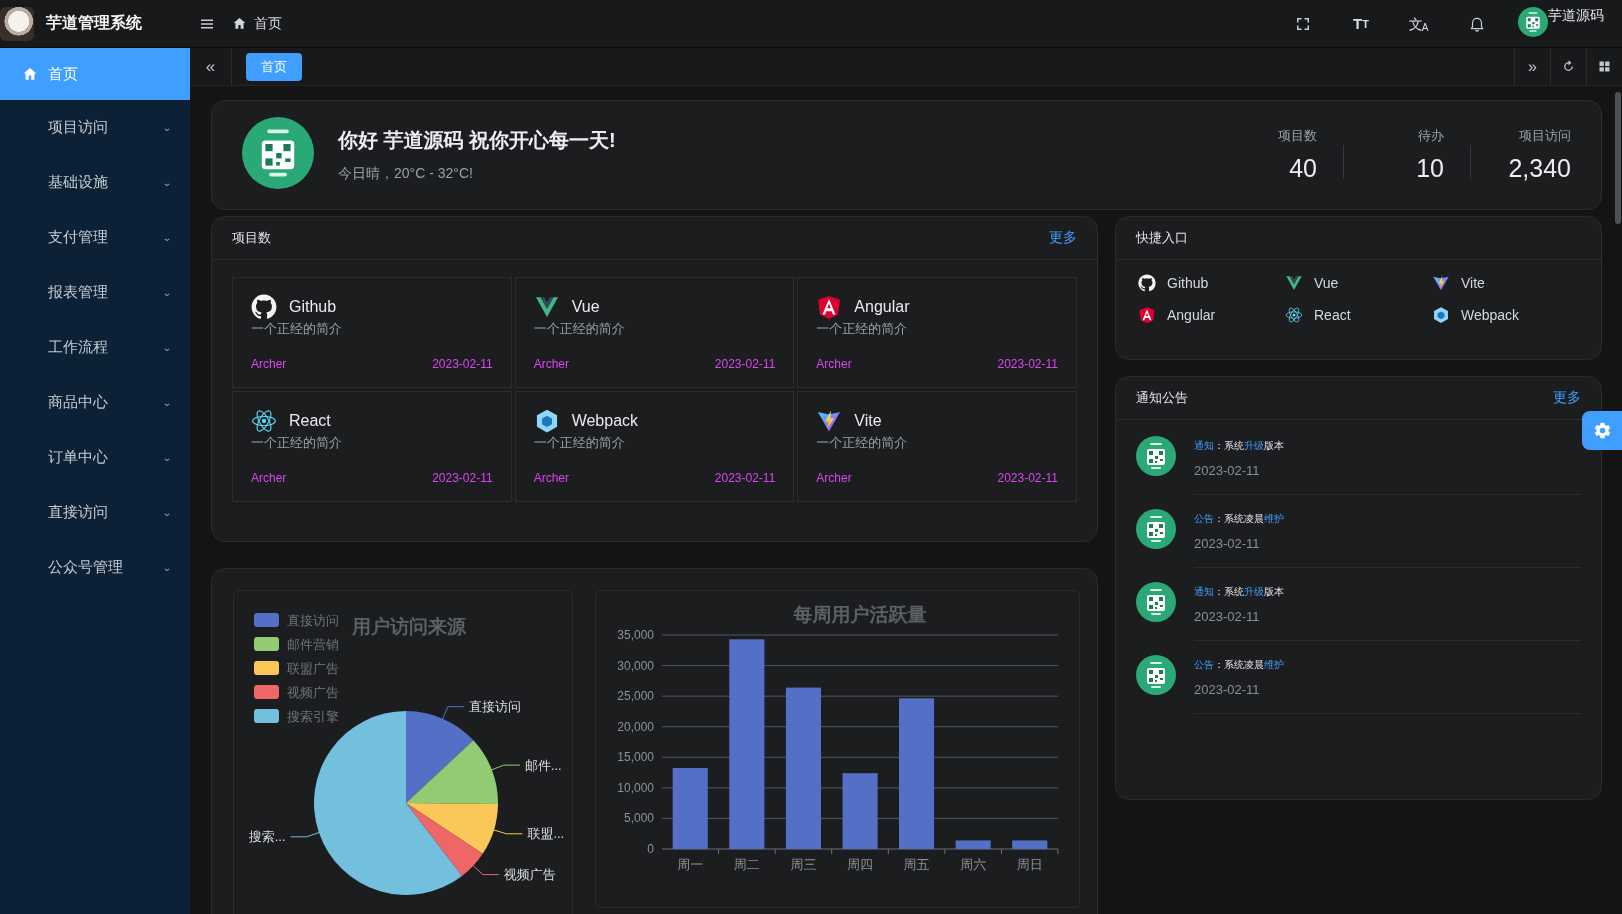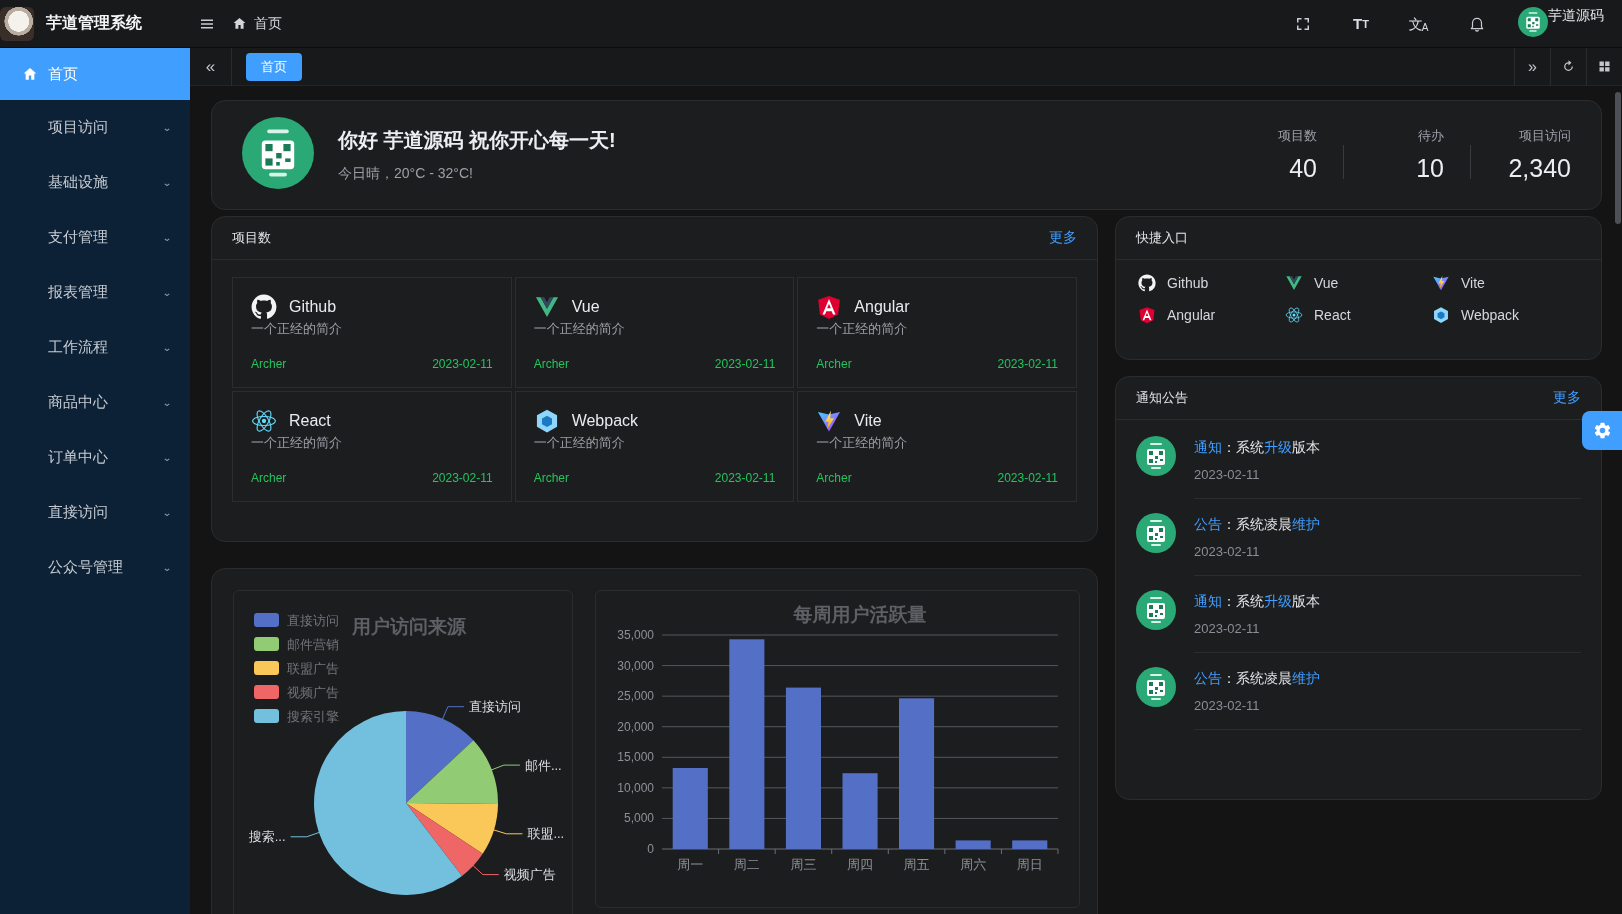--- a/index.html
+++ b/index.html
@@ -70,39 +70,39 @@
   .stat-div{width:1px;height:34px;background:#3a3b3e;margin:14px 26px 0 26px;}
 
   
   #projects{left:21px;top:130px;width:887px;height:326px;}
   .tiles{display:grid;grid-template-columns:repeat(3,1fr);gap:3px;padding:17px 20px;}
   .tile{border:1px solid #2c2d2f;padding:16px 18px;box-sizing:border-box;cursor:pointer;}
   .tile-head{display:flex;align-items:center;gap:12px;}
   .tile-head svg{width:26px;height:26px;}
   .tile-name{font-size:16px;color:#e9ebee;}
   .tile-desc{font-size:13px;color:#9ba0a7;margin-top:0;}
-  .tile-foot{display:flex;justify-content:space-between;font-size:12px;color:#22c55e;margin-top:19px;}
+  .tile-foot{display:flex;justify-content:space-between;font-size:12px;color:#d946ef;margin-top:19px;}
 
   
   #charts{left:21px;top:482px;width:887px;height:400px;padding:21px;display:flex;gap:22px;}
   .ibox{border:1px solid #2b2c2e;border-radius:6px;box-sizing:border-box;}
   #pie-box{width:340px;height:352px;flex:none;}
   #bar-box{flex:1;height:318px;}
 
   
   #quick{left:925px;top:130px;width:487px;height:144px;}
   .quick-grid{display:grid;grid-template-columns:repeat(3,1fr);padding:14px 22px;row-gap:14px;}
   .quick-item{display:flex;align-items:center;gap:11px;font-size:14px;color:#d4d7dc;cursor:pointer;}
   .quick-item svg{width:18px;height:18px;}
 
   #notice{left:925px;top:290px;width:487px;height:424px;overflow:hidden;}
   .notice-item{display:flex;padding:14px 0 0 0;cursor:pointer;}
   .notice-body{margin-left:18px;flex:1;border-bottom:1px solid #2b2c2e;padding-bottom:16px;}
   .notice-item:last-child .notice-body{border-bottom:1px solid #2b2c2e;}
-  .notice-title{font-size:14px;color:#e3e5e9;margin-top:3px;}
+  .notice-title{font-size:10px;color:#e3e5e9;margin-top:3px;}
   .notice-title .hl{color:#409eff;}
   .notice-date{font-size:13px;color:#8a8e95;margin-top:10px;}
   .notice-list{padding:2px 20px 0 20px;}
   .qr-av{flex:none;}
 
   
   #gear-fab{position:absolute;right:0;top:411px;width:40px;height:39px;background:#409eff;border:none;
             border-radius:8px 0 0 8px;display:flex;align-items:center;justify-content:center;cursor:pointer;z-index:9;}
   #gear-fab svg{width:19px;height:19px;color:#fff;}
   #scroll-thumb{position:absolute;right:1px;top:92px;width:6px;height:132px;background:#4d5055;border-radius:3px;z-index:8;}

